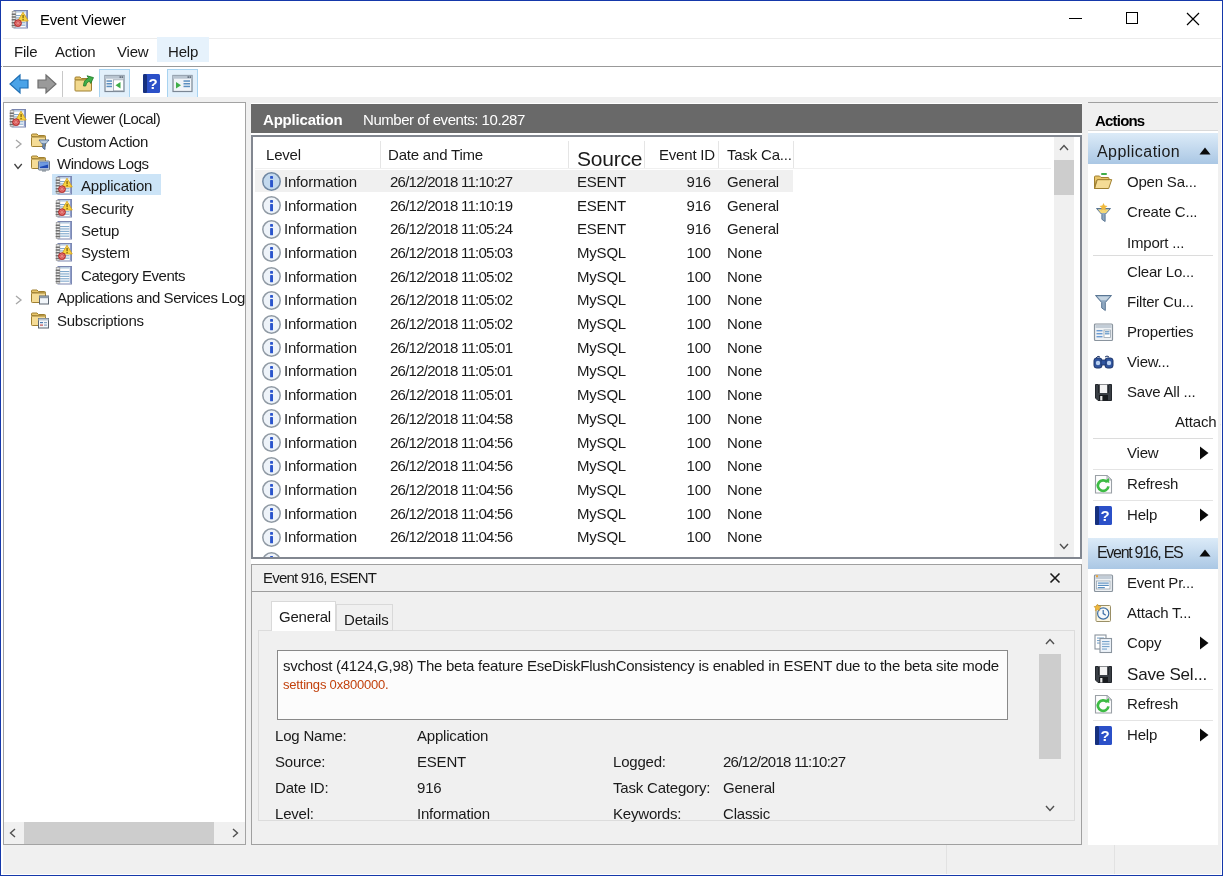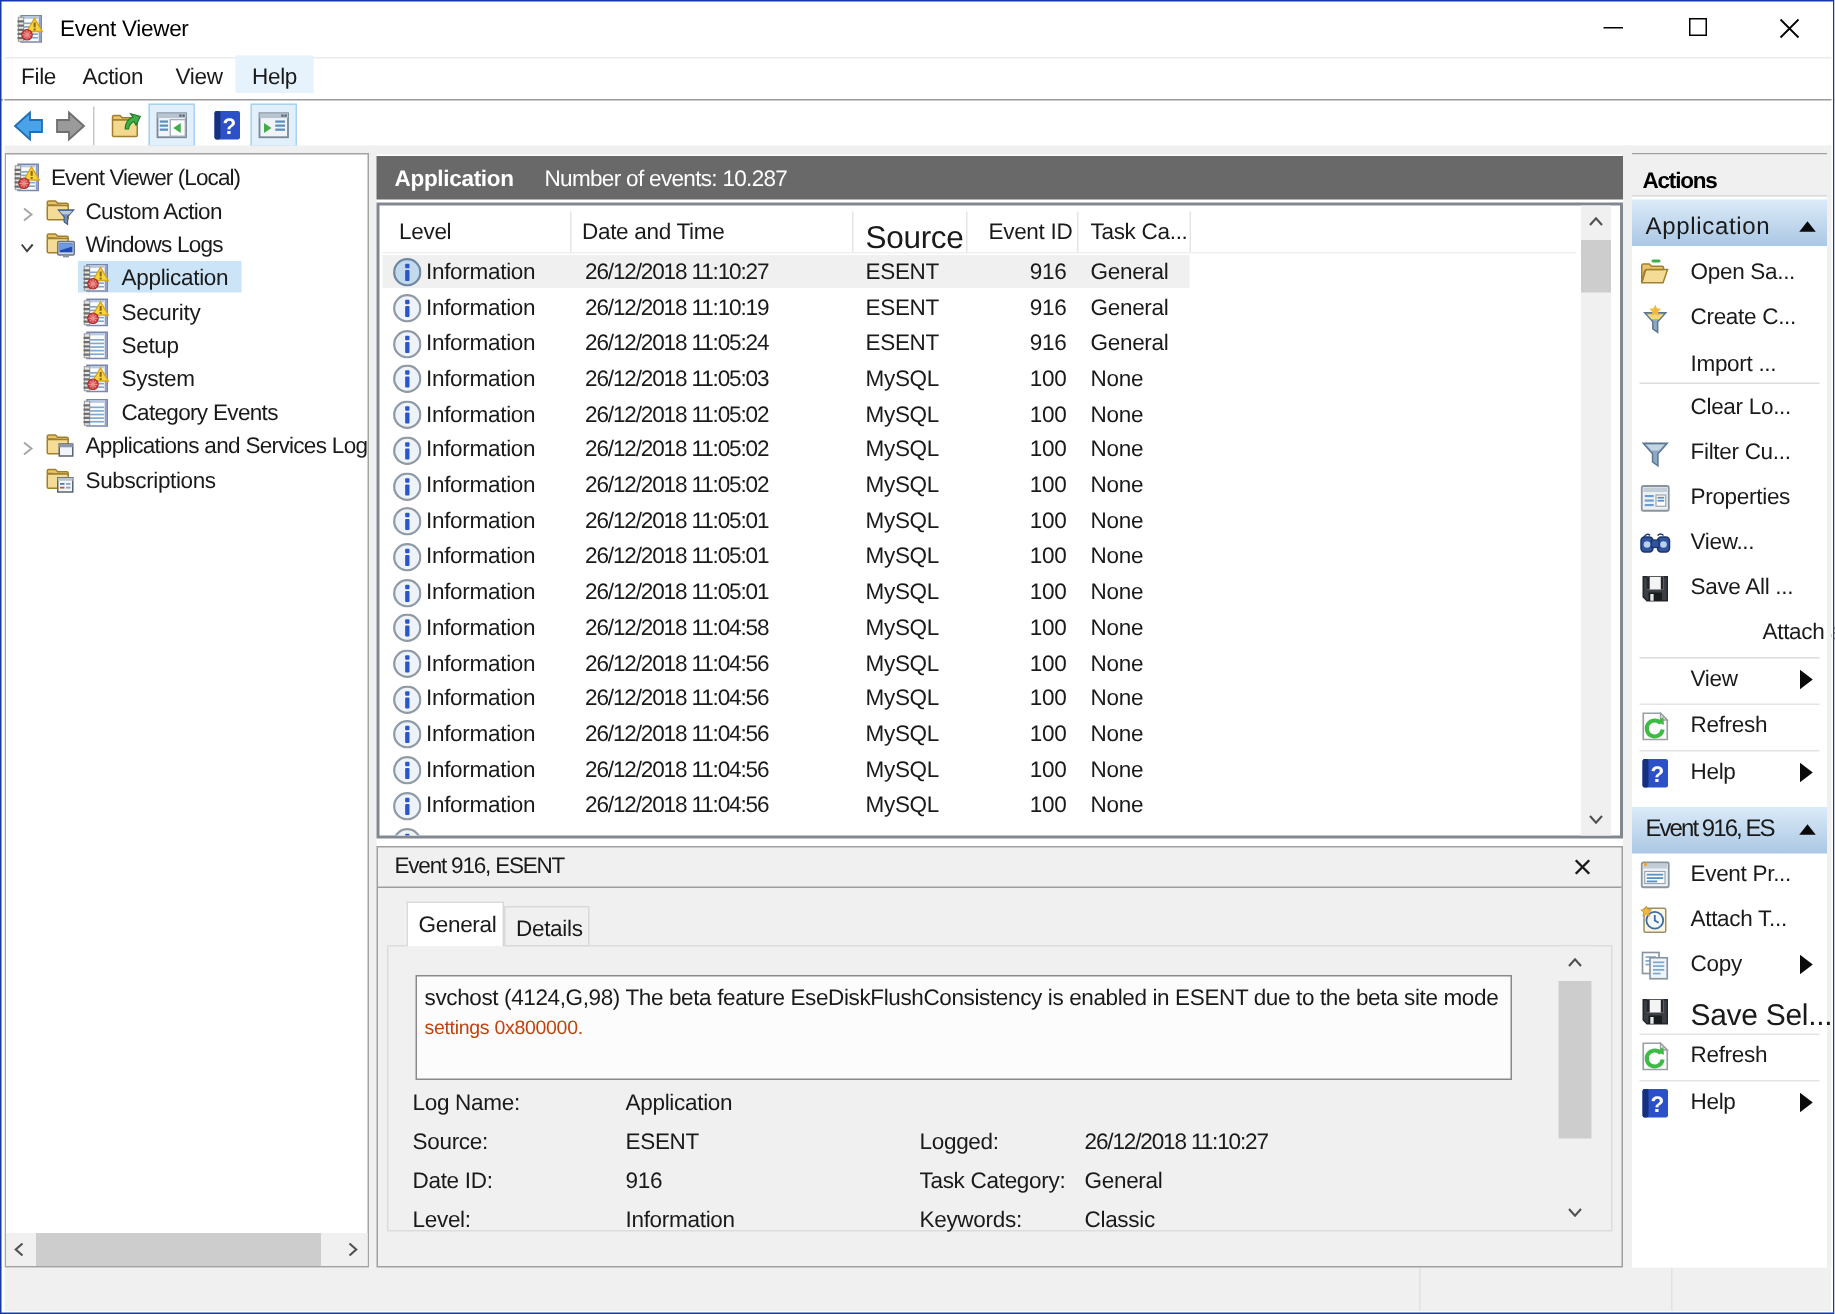--- a/index.html
+++ b/index.html
@@ -612,21 +612,21 @@
       <path d="M1 0.5 L9.5 7 L1 13.5 Z" fill="#0a0a0a"></path>
     </svg>
     <div style="position:absolute;left:1093px;top:664px;width:21px;height:21px;"><svg width="21" height="21" viewBox="0 0 21 21" style="">
         <path d="M2.5 2.5 h16 v16 h-13.5 l-2.5-2.5z" fill="#3a3f45" stroke="#23272c" stroke-width="1"></path>
         <rect x="5" y="2.5" width="11" height="8.5" fill="#f4f4f4"></rect>
         <rect x="5" y="2.5" width="1.8" height="8.5" fill="#23272c"></rect>
         <rect x="14.2" y="2.5" width="1.8" height="8.5" fill="#23272c"></rect>
         <rect x="6" y="13" width="9" height="5.5" fill="#181b1e"></rect>
         <rect x="7.2" y="14" width="2.2" height="4.5" fill="#e8e8e8"></rect>
       </svg></div>
-    <div style="position:absolute;left:1127px;top:665px;font-size:20px;color:#1a1a1a;font-weight:normal;white-space:nowrap;line-height:1.2;letter-spacing:-0.2px;">Save Sel...</div>
+    <div style="position:absolute;left:1127px;top:665px;font-size:17px;color:#1a1a1a;font-weight:normal;white-space:nowrap;line-height:1.2;letter-spacing:-0.2px;">Save Sel...</div>
     <div style="position:absolute;left:1093px;top:689px;width:120px;height:1px;background:#e4e4e4;"></div>
     <div style="position:absolute;left:1093px;top:694px;width:21px;height:21px;"><svg width="21" height="21" viewBox="0 0 21 21" style="">
         <path d="M2.5 1.5 h11.5 l4.5 4.5 v13 h-16z" fill="#fdfdfd" stroke="#9aa0a6" stroke-width="1.1"></path>
         <path d="M14 1.5 v4.5 h4.5z" fill="#e8eaed" stroke="#9aa0a6" stroke-width="0.9"></path>
         <path d="M14.1 8.1 A5.3 5.3 0 1 0 15.4 12.3" stroke="#3dbb44" stroke-width="2.7" fill="none"></path>
         <path d="M15.9 3.9 l0.4 5.2 -5-1.6z" fill="#3dbb44"></path>
       </svg></div>
     <div style="position:absolute;left:1127px;top:695px;font-size:15px;color:#1a1a1a;font-weight:normal;white-space:nowrap;line-height:1.2;letter-spacing:-0.2px;">Refresh</div>
     <div style="position:absolute;left:1093px;top:720px;width:120px;height:1px;background:#e4e4e4;"></div>
     <div style="position:absolute;left:1093px;top:725px;width:21px;height:21px;"><svg width="21" height="21" viewBox="0 0 21 21" style="">

